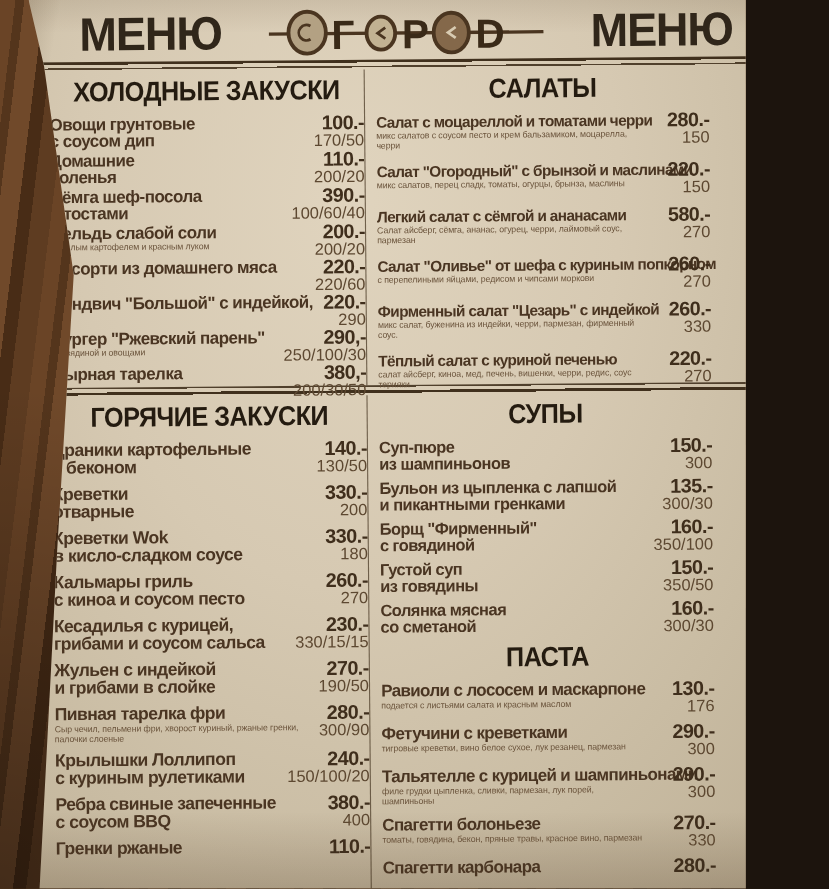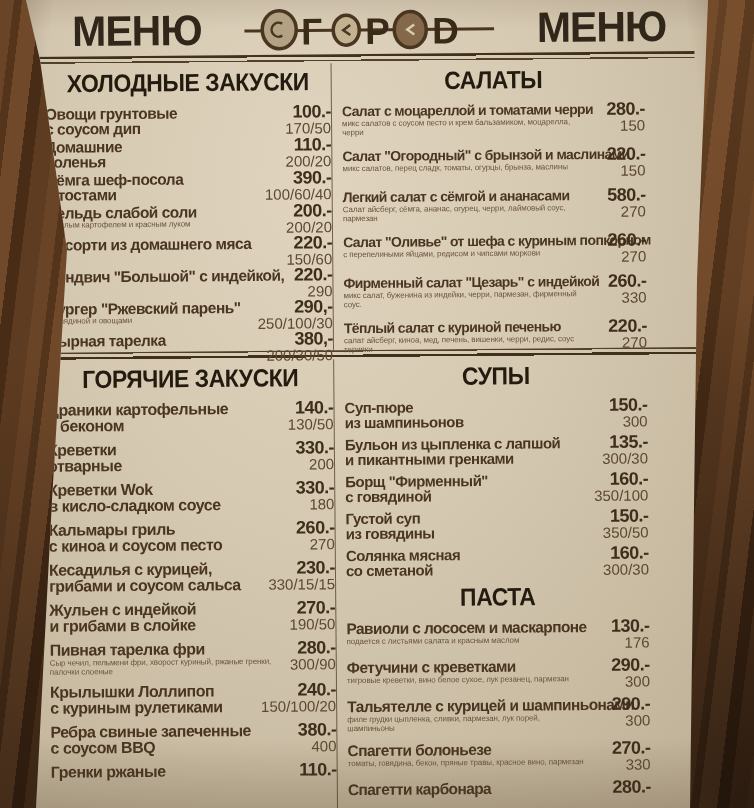--- a/index.html
+++ b/index.html
@@ -1,17 +1,17 @@
 <!DOCTYPE html>
 <html><head>
 <meta charset="utf-8">
 <style>
   html,body{margin:0;padding:0;background:#1c140d;}
   .photo{
-    position:relative;width:754px;height:808px;overflow:hidden;
+    position:relative;width:678px;height:808px;overflow:hidden;
     font-family:"Liberation Sans",sans-serif;
     background:
       radial-gradient(ellipse at 100% 100%, rgba(0,0,0,.55), transparent 45%),
       radial-gradient(ellipse at 0% 100%, rgba(0,0,0,.4), transparent 40%),
       radial-gradient(ellipse at 100% 0%, rgba(140,95,55,.3), transparent 35%),
       repeating-linear-gradient(97deg, #6a4426 0 14px, #54351c 14px 22px, #70492a 22px 40px, #482c16 40px 52px, #5e3c21 52px 70px),
       #54351c;
   }
   .paper{
     position:absolute;left:0;top:0;width:754px;height:808px;
@@ -125,21 +125,21 @@
                   <div class="price">200.-</div>
                   <div class="weight">200/20</div>
                 </div>
               </div>
               <div class="item">
                 <div class="item-text">
                   <div class="name">Ассорти из домашнего мяса</div>
                 </div>
                 <div class="item-price">
                   <div class="price">220.-</div>
-                  <div class="weight">150/60</div>
+                  <div class="weight">220/60</div>
                 </div>
               </div>
               <div class="item">
                 <div class="item-text">
                   <div class="name">Сэндвич "Большой" с индейкой,</div>
                 </div>
                 <div class="item-price">
                   <div class="price">220.-</div>
                   <div class="weight">290</div>
                 </div>

